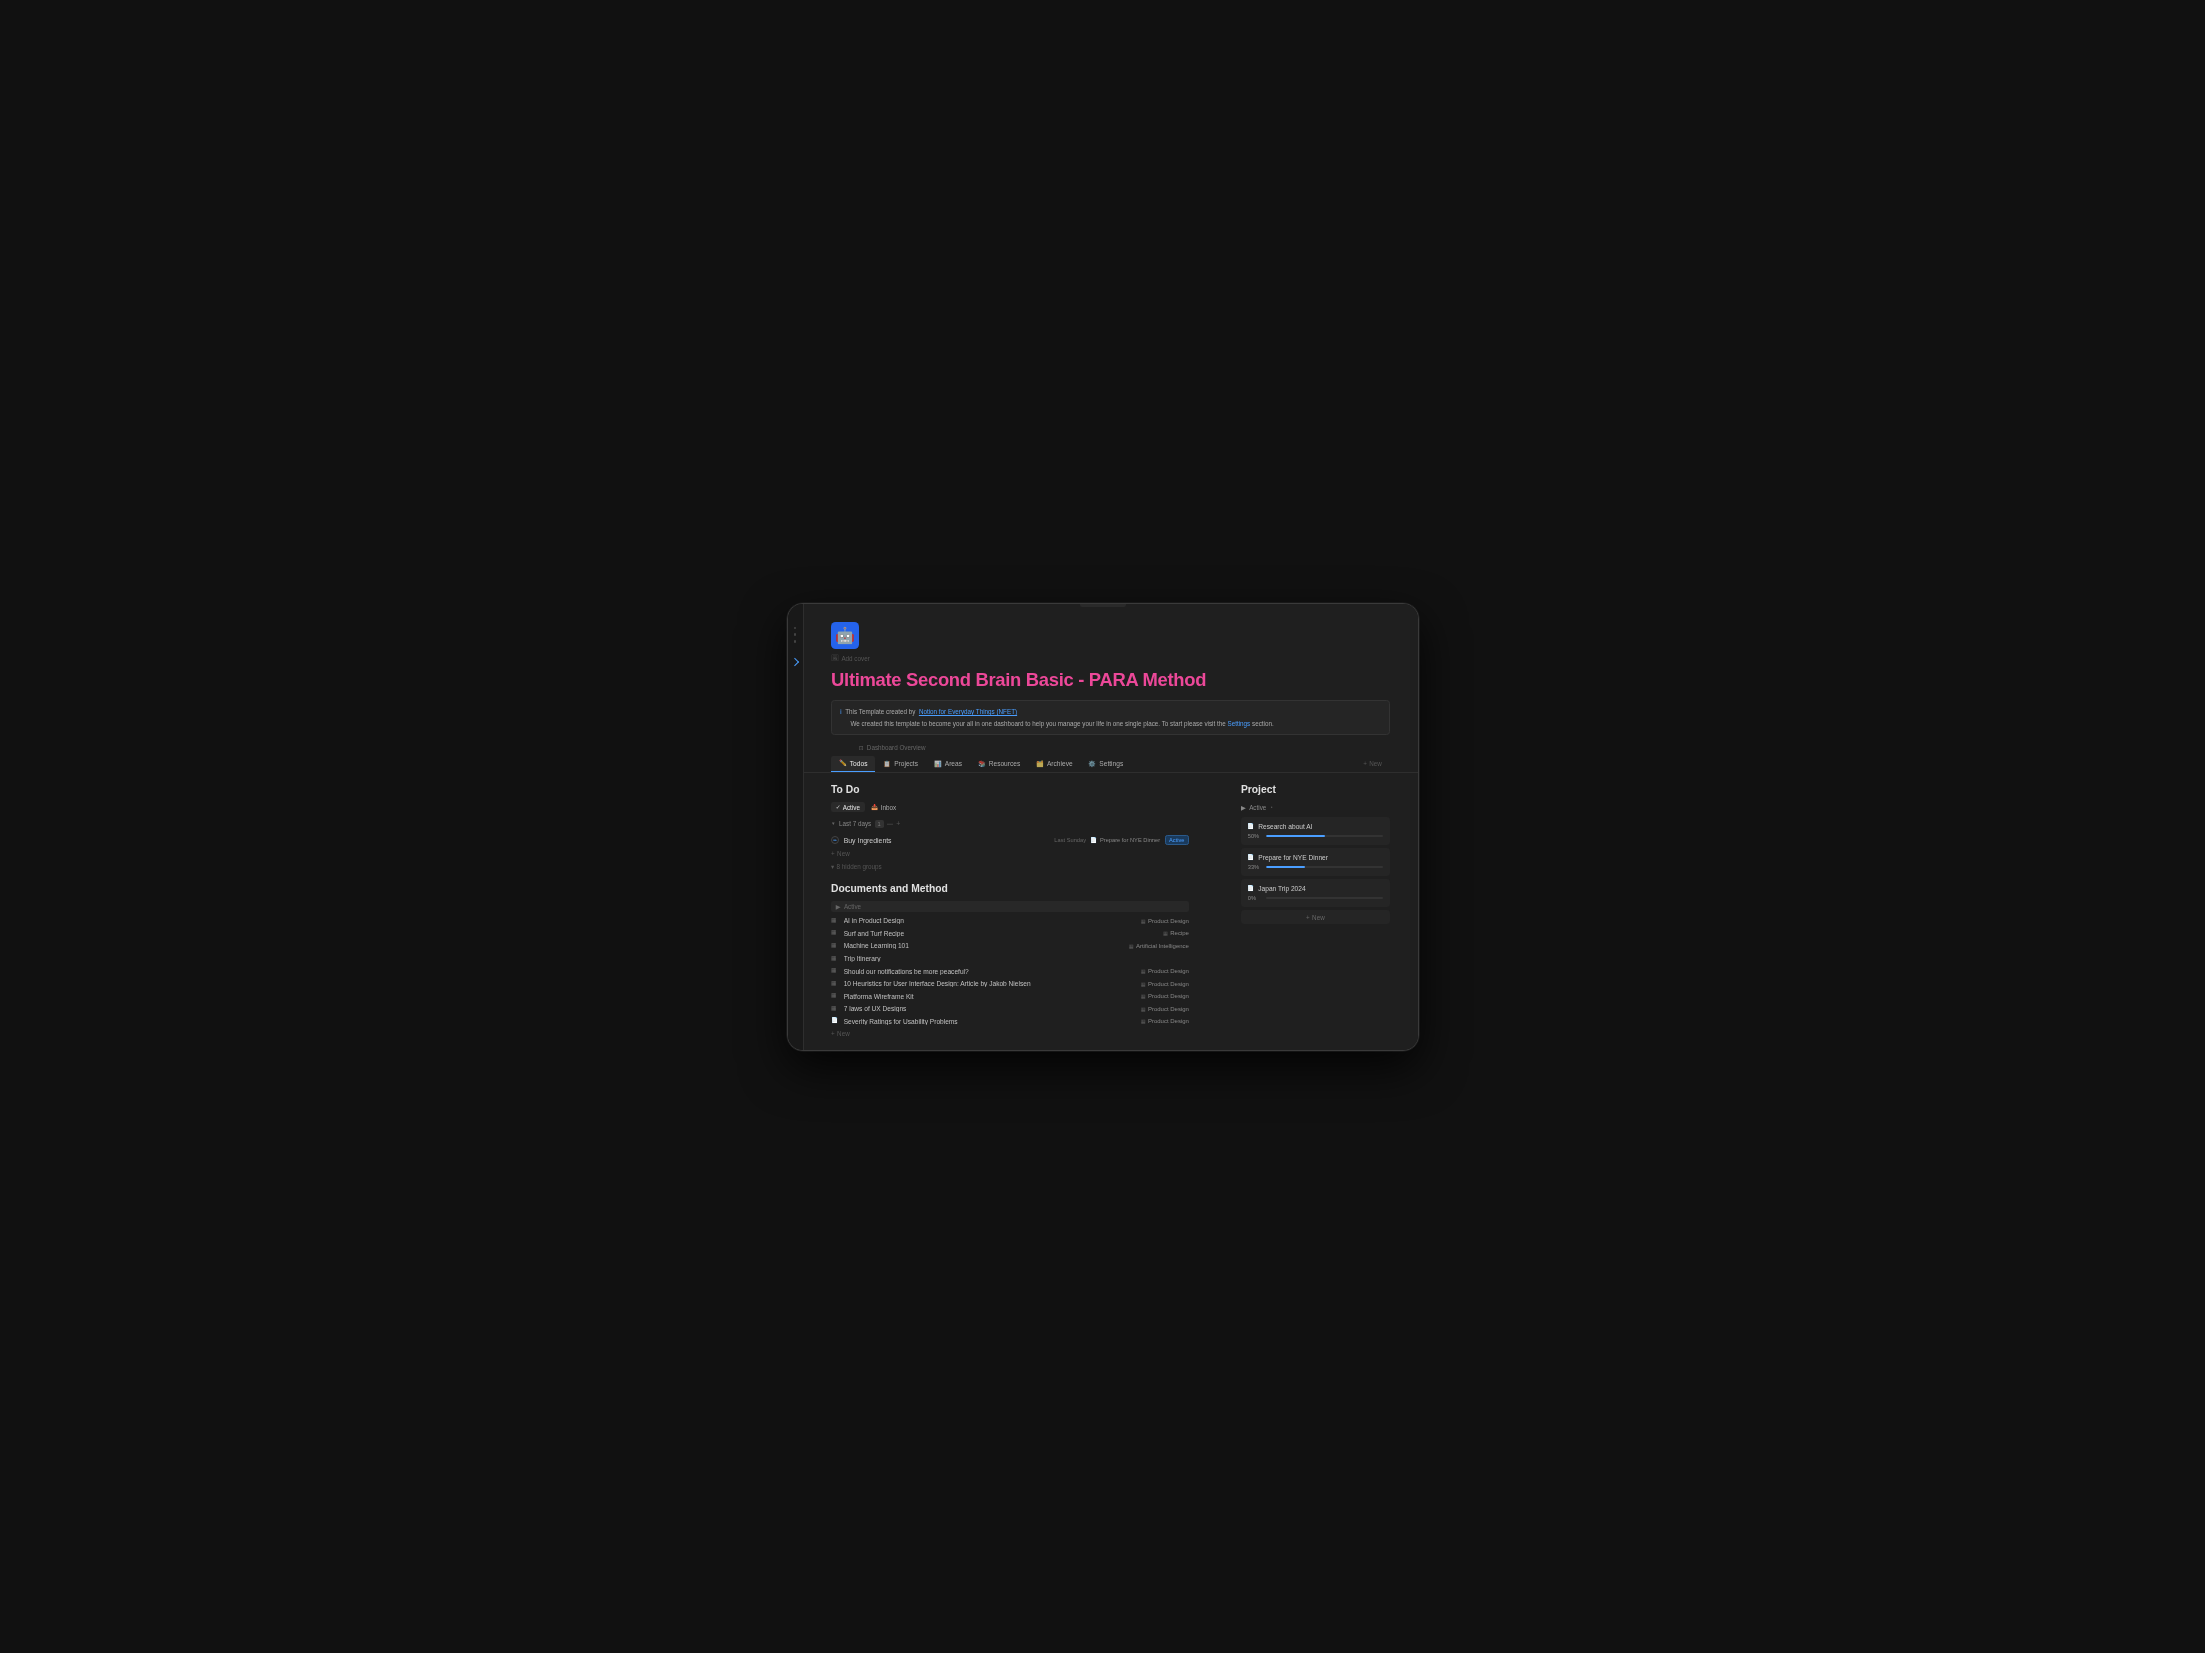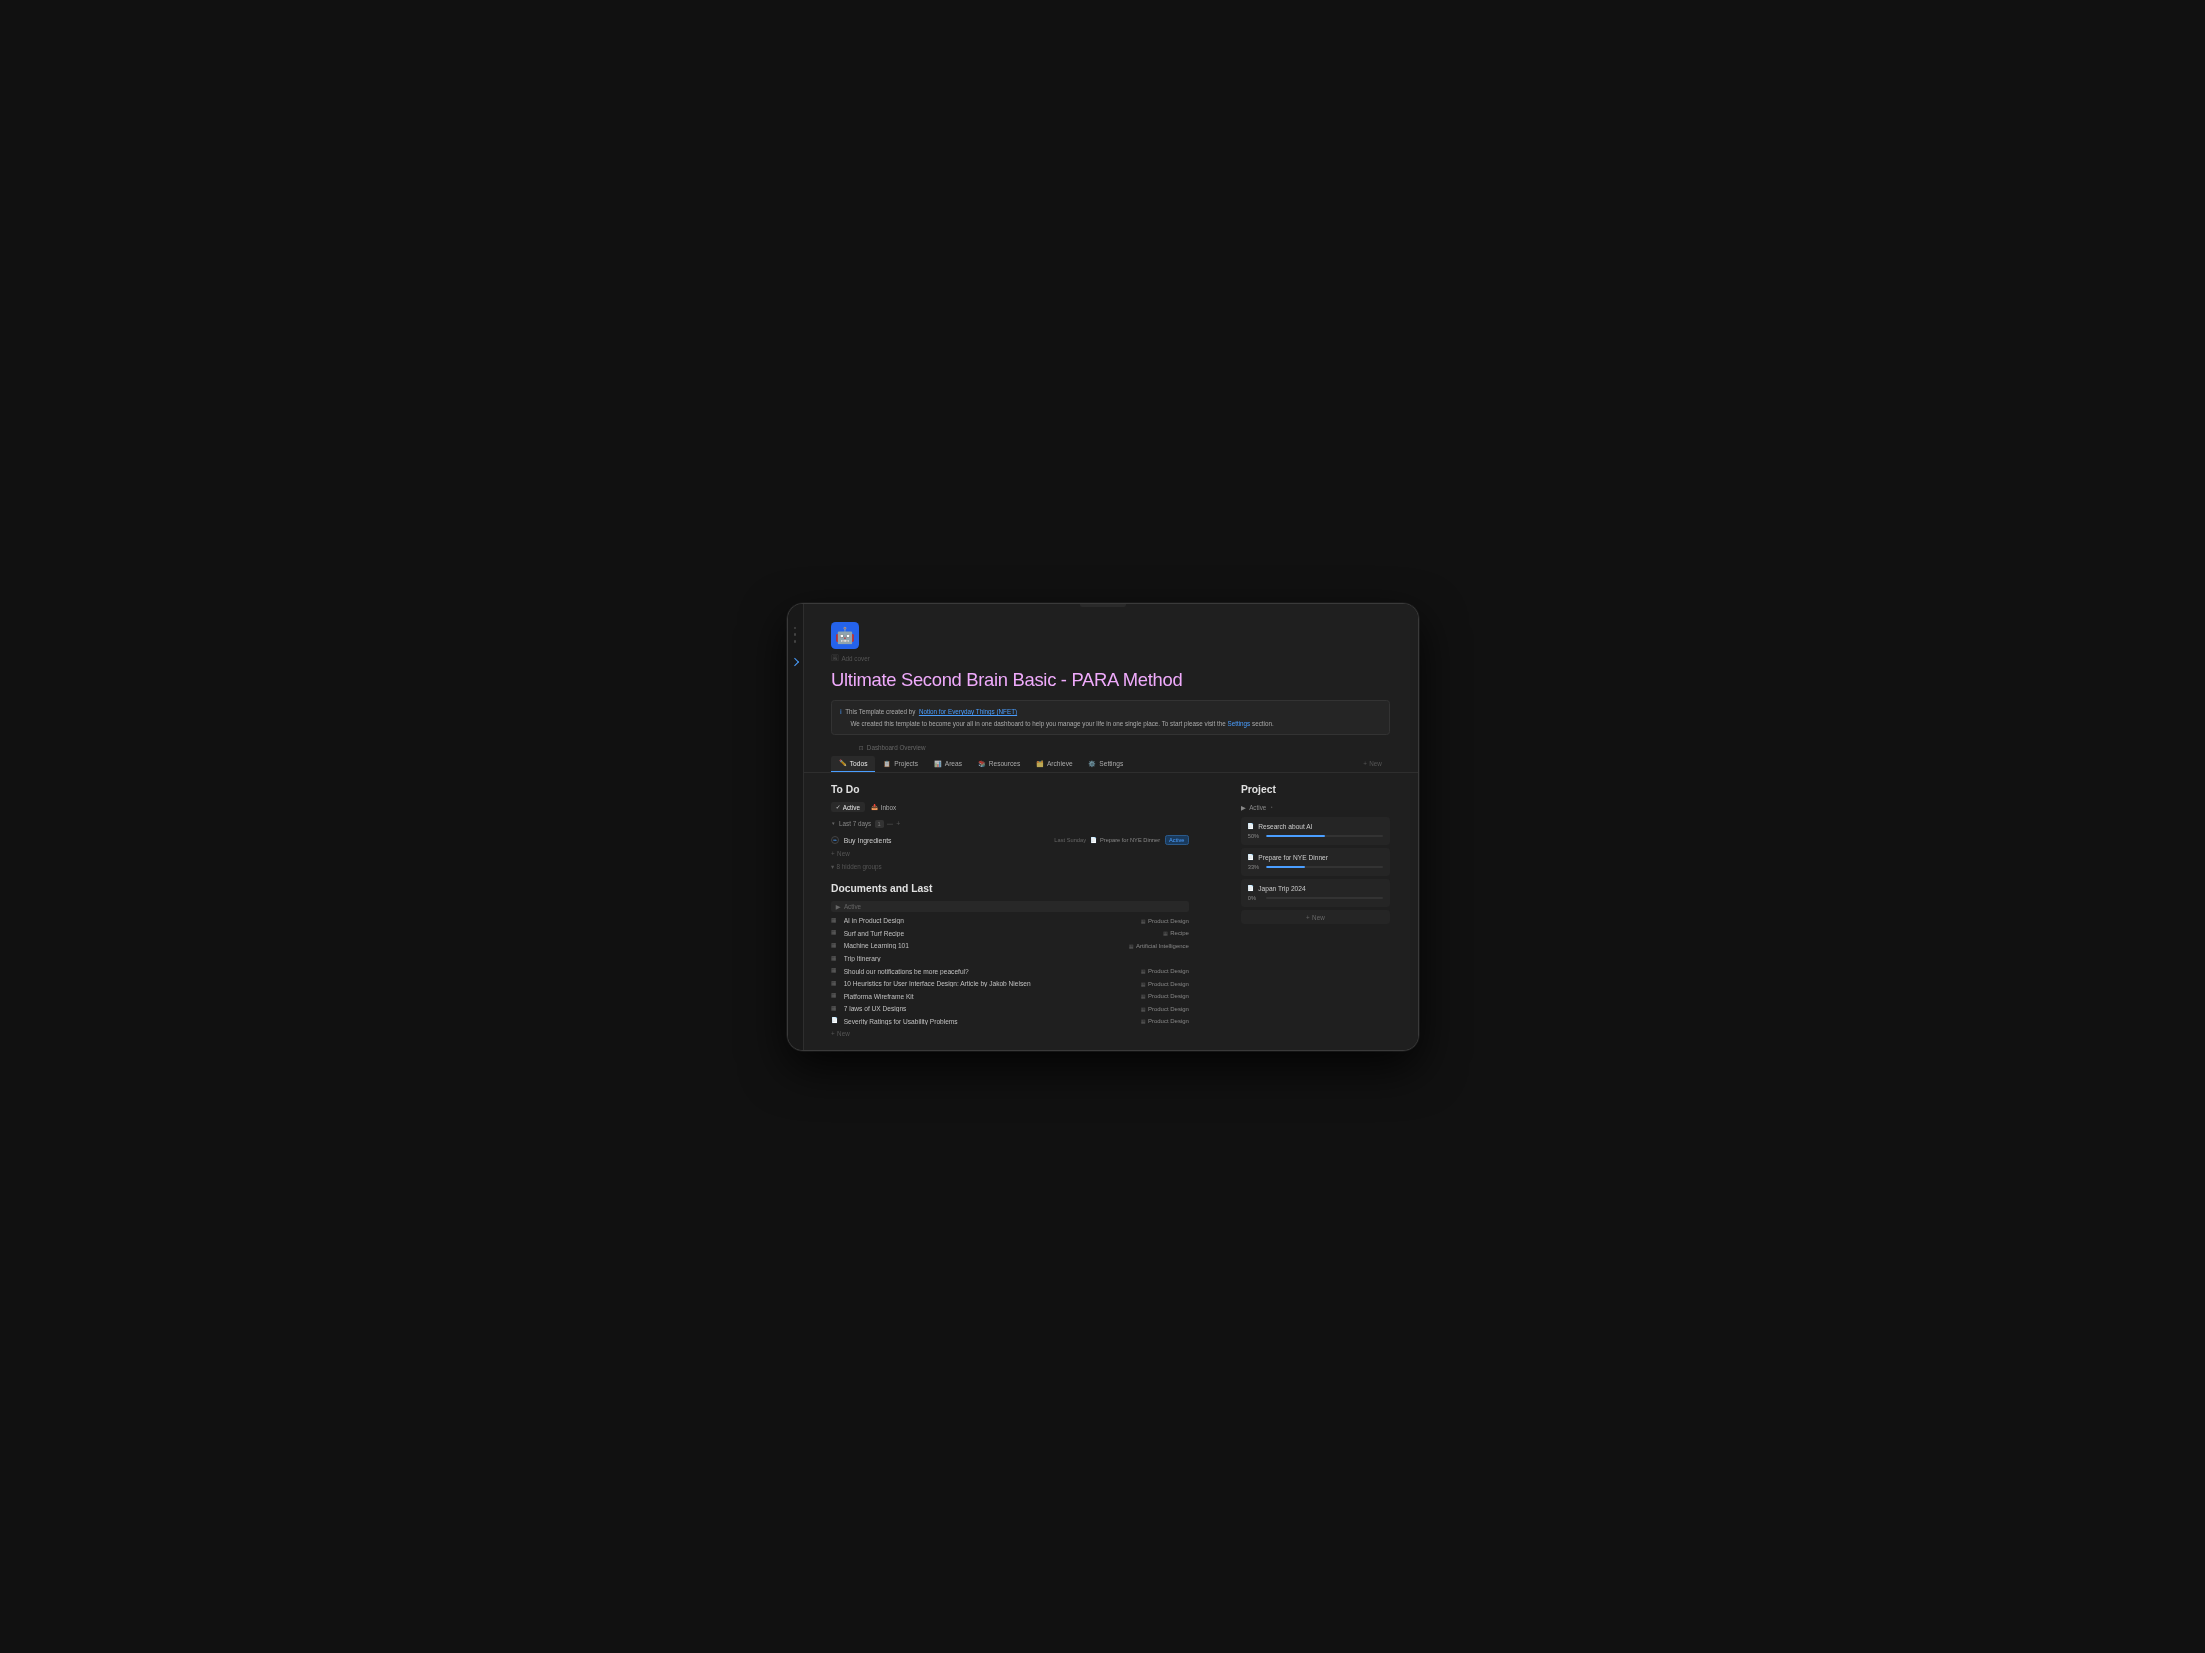--- a/index.html
+++ b/index.html
@@ -110,22 +110,22 @@
       align-items: center;
       gap: 2.3px;
       color: #555;
       font-size: 6.3px;
       margin-bottom: 6.9px;
       cursor: pointer;
     }
 
     .page-title {
       font-size: 18.4px;
-      font-weight: 400;
-      color: #f0abfc;
+      font-weight: 700;
+      color: #ec4899;
       margin-bottom: 9.2px;
       letter-spacing: -0.3px;
     }
 
     .info-banner {
       background: #252525;
       border: 0.6px solid #333;
       border-radius: 3.4px;
       padding: 5.7px 8px;
       margin-bottom: 9.2px;
@@ -620,21 +620,21 @@
               <span>New</span>
             </div>
 
             <div class="hidden-groups">
               <span>▾</span>
               <span>8 hidden groups</span>
             </div>
           </div>
 
           <div class="docs-section">
-            <div class="section-title">Documents and Last</div>
+            <div class="section-title">Documents and Method</div>
 
             <div class="docs-group-header">
               <span>▶</span>
               <span>Active</span>
             </div>
 
             <div class="doc-item">
               <span class="doc-icon">▦</span>
               <span class="doc-text">AI in Product Design</span>
               <div class="doc-tag">

